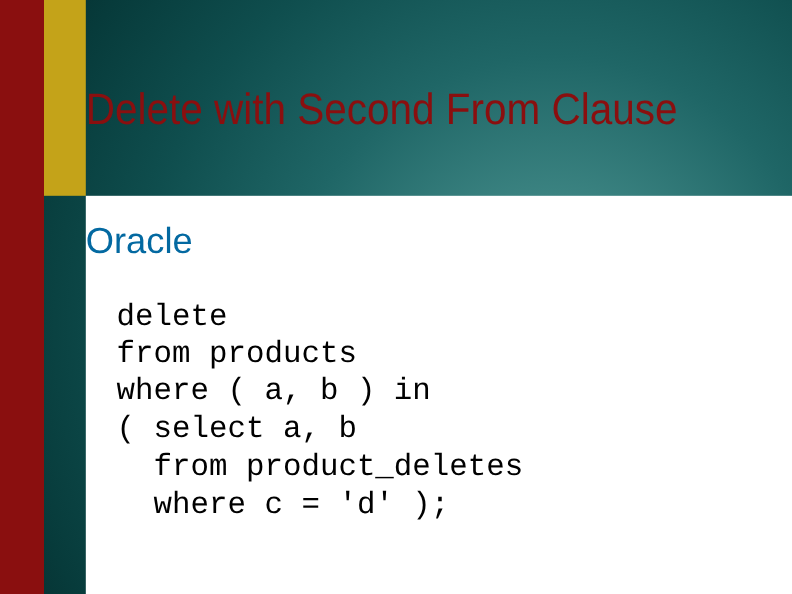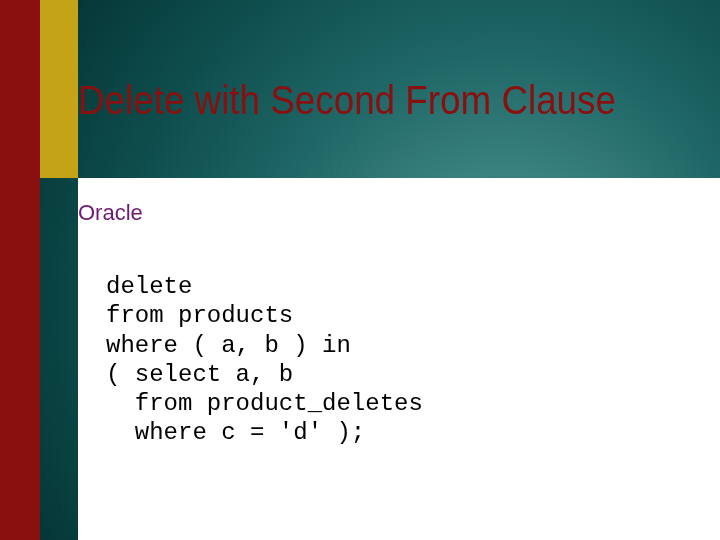--- a/index.html
+++ b/index.html
@@ -56,31 +56,31 @@
     font-family: "Arial Narrow", Arial, sans-serif;
     letter-spacing: 0px;
     white-space: nowrap;
     transform: scaleX(0.92);
     transform-origin: left center;
   }
   .subtitle {
     position: absolute;
     left: 78px;
     top: 200px;
-    font-size: 22px;
+    font-size: 33px;
     font-weight: 400;
-    color: #701a75;
+    color: #0369a1;
     font-family: Arial, Helvetica, sans-serif;
   }
   .code {
     position: absolute;
     left: 106px;
     top: 272px;
     font-family: "Courier New", Courier, monospace;
-    font-size: 24px;
+    font-size: 28px;
     line-height: 1.22;
     color: #000000;
     white-space: pre;
   }
 </style>
 </head>
 <body>
 
 <div class="slide">
   <div class="bg-teal"></div>

